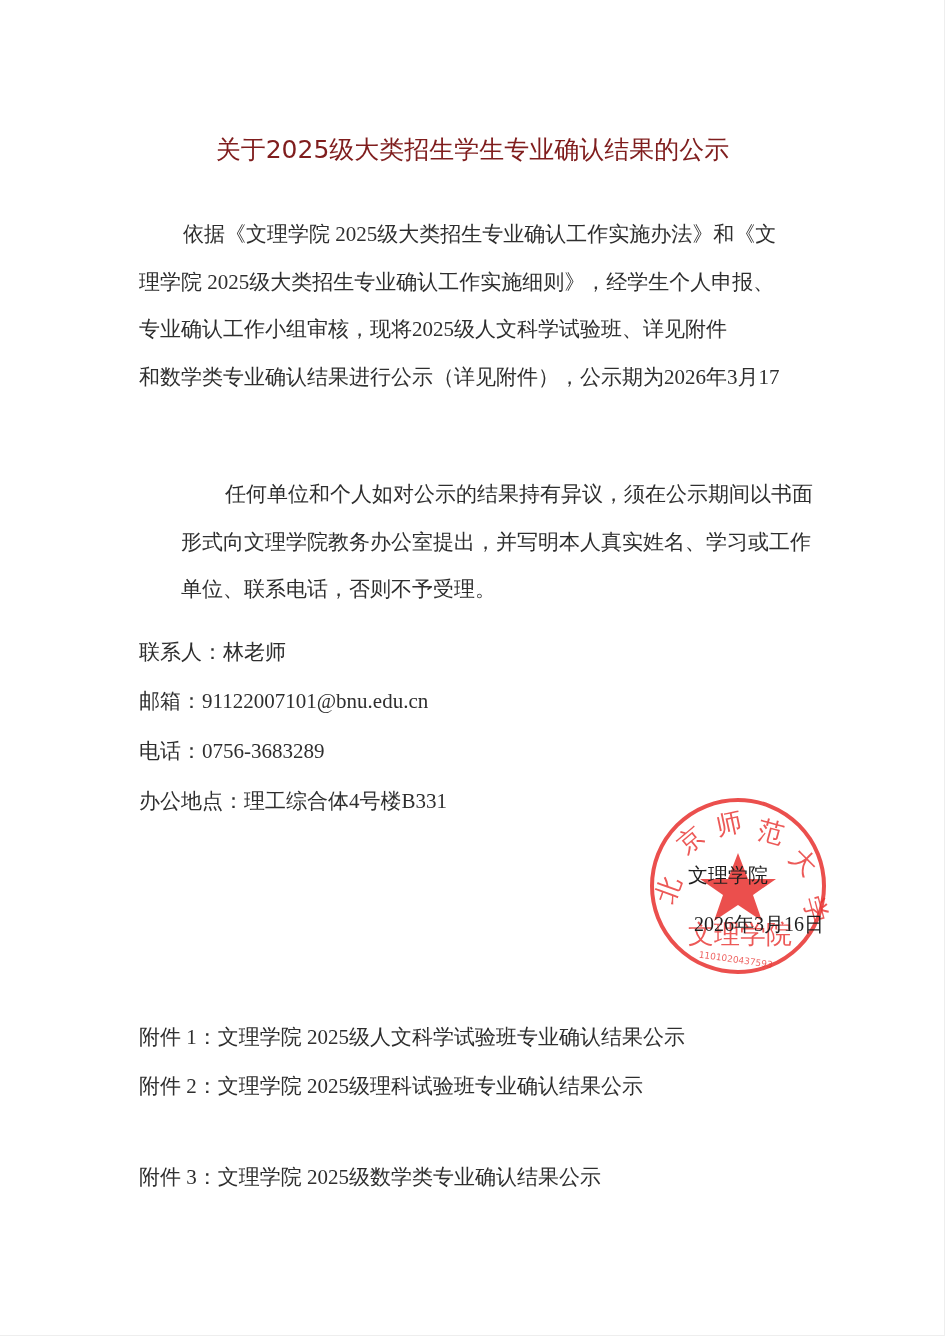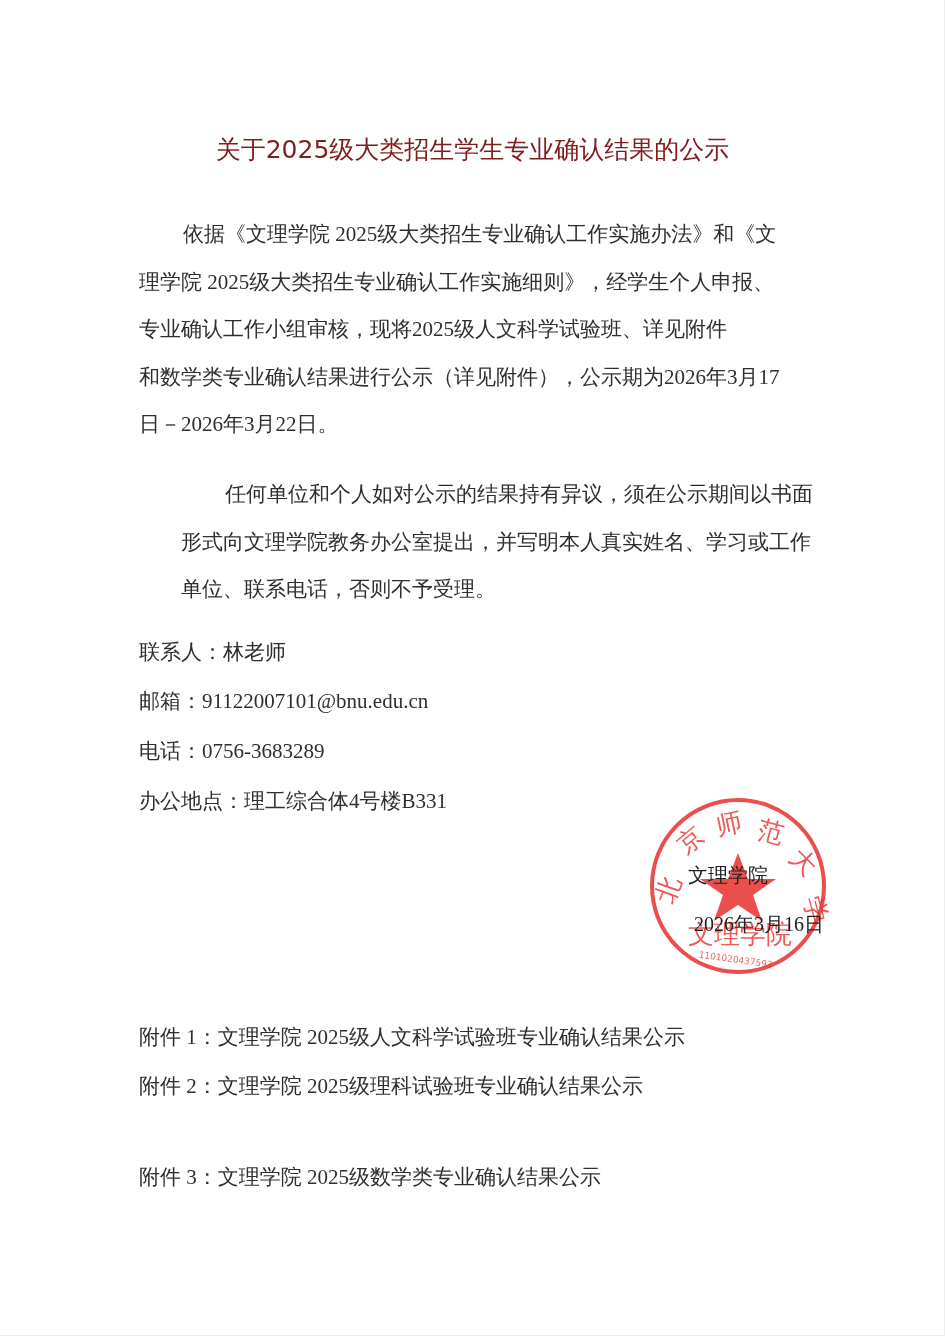--- a/index.html
+++ b/index.html
@@ -45,21 +45,20 @@
 
 <div class="page-edge"></div>
 
 <div class="title">关于2025级大类招生学生专业确认结果的公示</div>
 
 <div class="para" style="top:211px;">
   <span class="line indent">依据《文理学院 2025级大类招生专业确认工作实施办法》和《文</span>
   <span class="line">理学院 2025级大类招生专业确认工作实施细则》，经学生个人申报、</span>
   <span class="line">专业确认工作小组审核，现将2025级人文科学试验班、详见附件</span>
   <span class="line">和数学类专业确认结果进行公示（详见附件），公示期为2026年3月17</span>
-  <span class="line">日－2026年3月22日。</span>
 </div>
 
 <div class="para" style="top:471px;margin-left:42px;">
   <span class="line indent">任何单位和个人如对公示的结果持有异议，须在公示期间以书面</span>
   <span class="line">形式向文理学院教务办公室提出，并写明本人真实姓名、学习或工作</span>
   <span class="line">单位、联系电话，否则不予受理。</span>
 </div>
 
 <div class="contact" style="top:638px;">联系人：林老师</div>
 <div class="contact" style="top:687px;">邮箱：91122007101@bnu.edu.cn</div>

